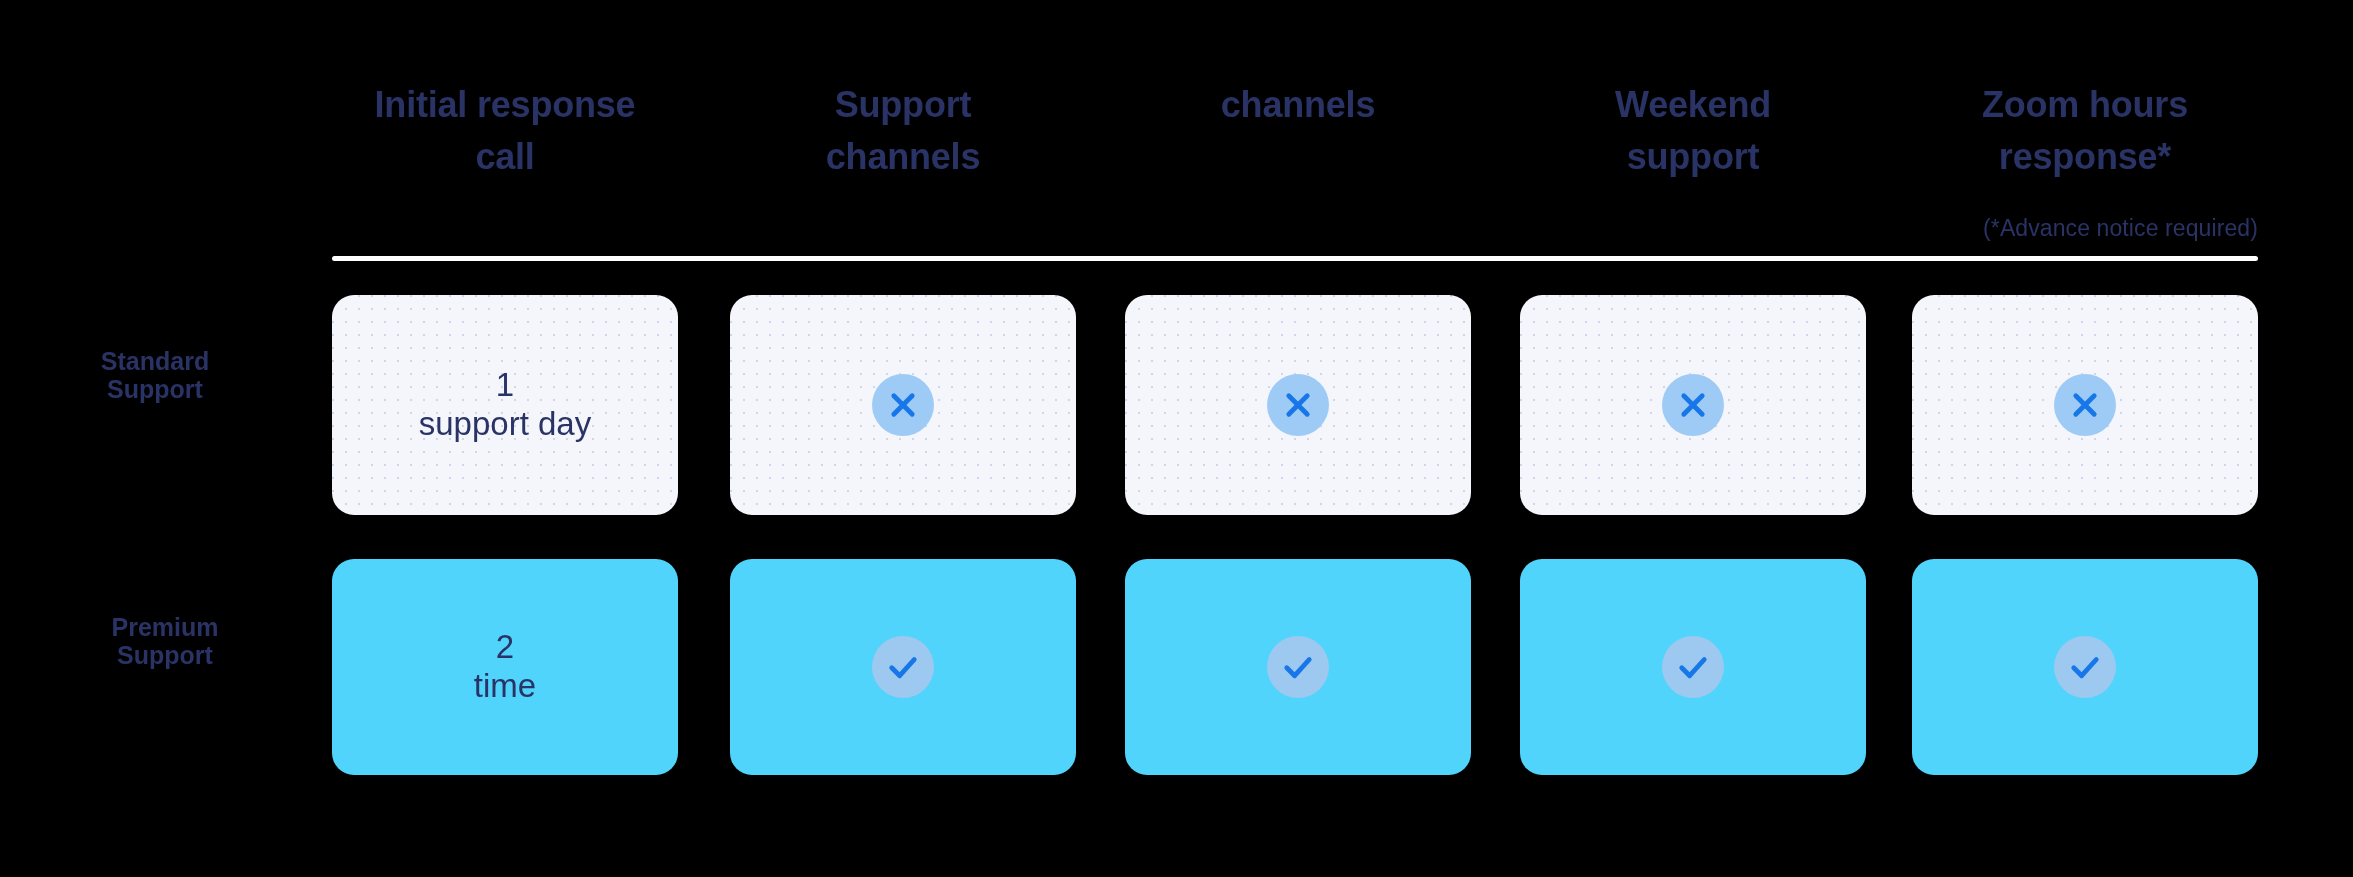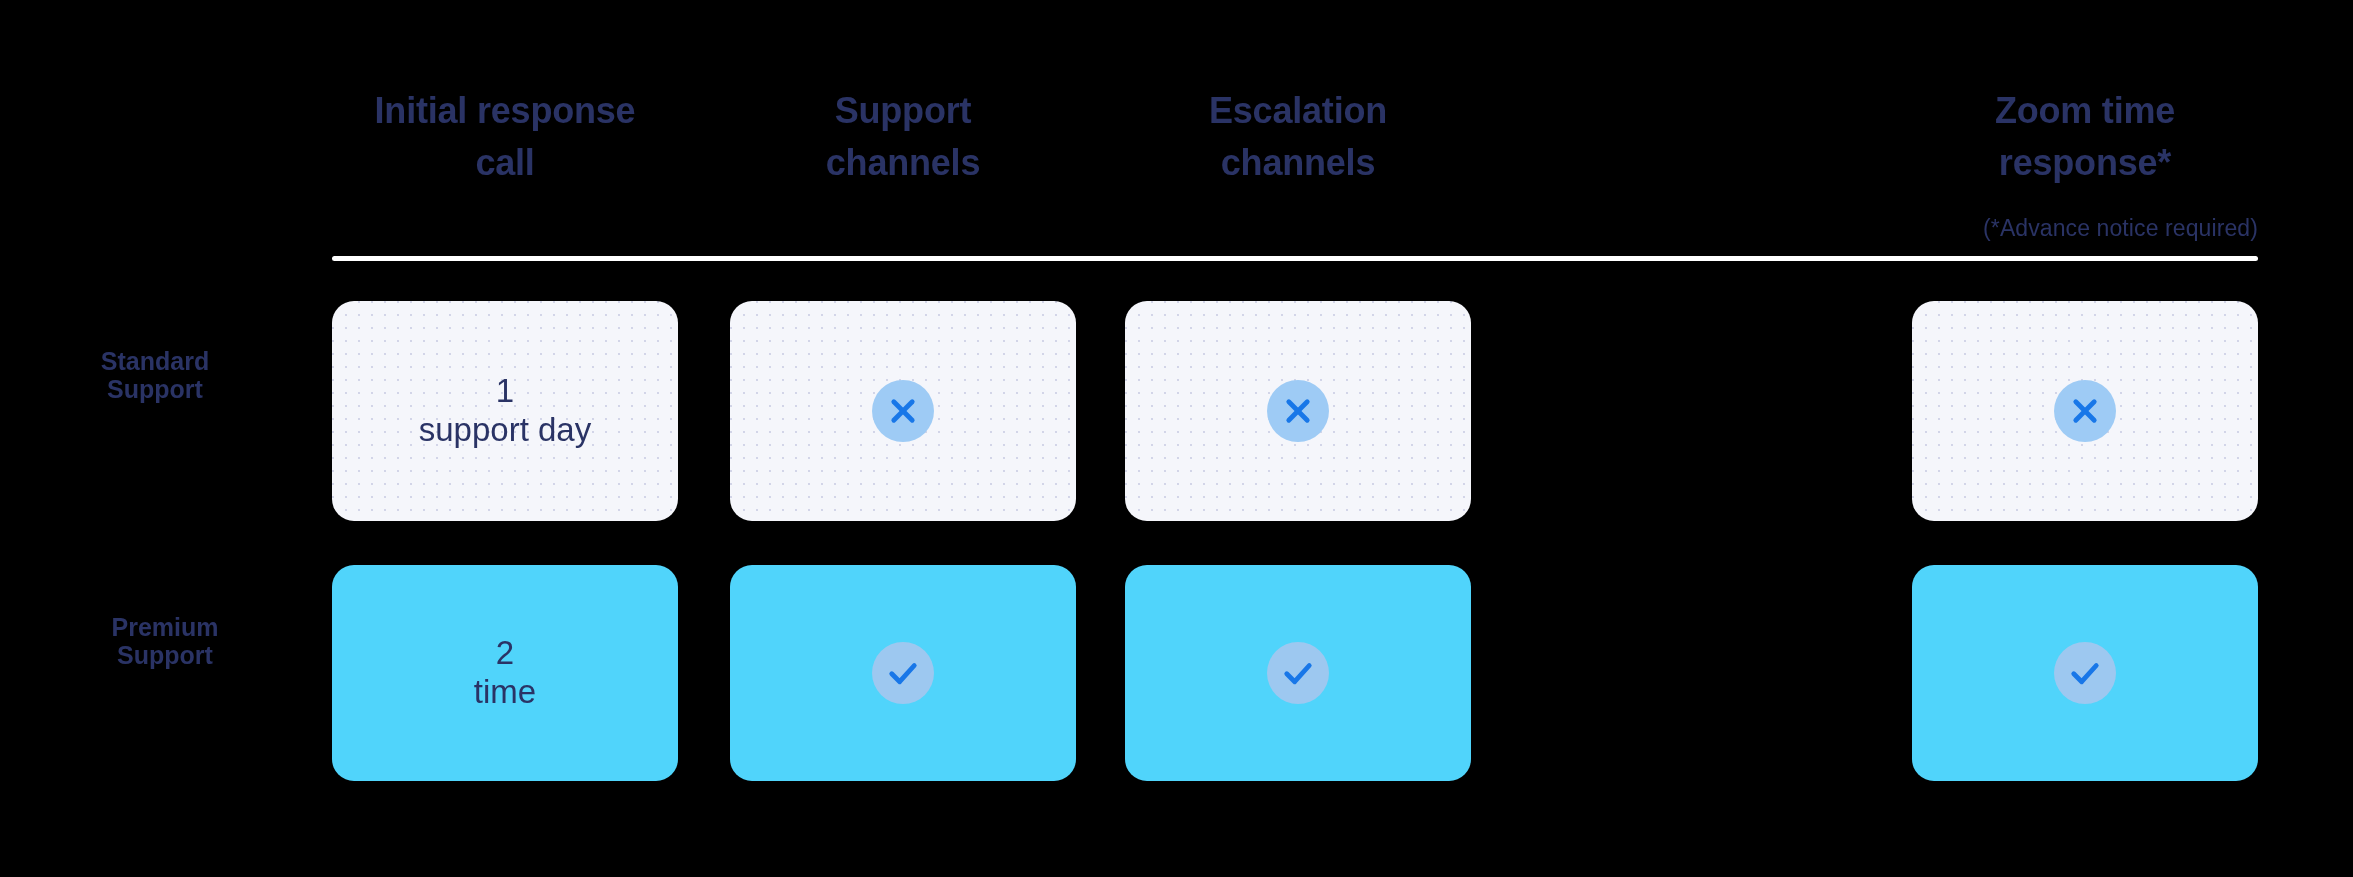--- a/index.html
+++ b/index.html
@@ -27,21 +27,21 @@
   .grid {
     position: absolute;
     left: 332px;
     top: 0;
     width: 1926px;   
     height: 877px;
   }
 
   .col {
     position: absolute;
-    top: 8px;
+    top: 2px;
     height: 810px;
   }
   .col-0 { left: 0px;    width: 346px; }
   .col-1 { left: 398px;  width: 346px; }
   .col-2 { left: 793px;  width: 346px; }
   .col-3 { left: 1188px; width: 346px; }
   .col-4 { left: 1580px; width: 346px; }
 
   
   .col-header {
@@ -200,44 +200,64 @@
         <span class="icon-badge check">
           <svg width="36" height="36" viewBox="0 0 24 24" fill="none" stroke="#1877e8" stroke-width="3.2" stroke-linecap="round" stroke-linejoin="round">
             <polyline points="4.5,12.5 9.8,17.8 19.5,7"></polyline>
           </svg>
         </span>
       </div>
     </div>
 
     <div class="col col-2">
       <div class="col-header">
-        <span class="ln">Escalation</span>
         <span class="ln">channels</span>
       </div>
       <div class="cell standard">
         <span class="icon-badge cross">
           <svg width="34" height="34" viewBox="0 0 24 24" fill="none" stroke="#1877e8" stroke-width="3.4" stroke-linecap="round">
             <line x1="5.5" y1="5.5" x2="18.5" y2="18.5"></line>
             <line x1="18.5" y1="5.5" x2="5.5" y2="18.5"></line>
           </svg>
         </span>
       </div>
       <div class="cell premium">
         <span class="icon-badge check">
           <svg width="36" height="36" viewBox="0 0 24 24" fill="none" stroke="#1877e8" stroke-width="3.2" stroke-linecap="round" stroke-linejoin="round">
             <polyline points="4.5,12.5 9.8,17.8 19.5,7"></polyline>
           </svg>
         </span>
       </div>
     </div>
 
+    <div class="col col-3">
+      <div class="col-header">
+        <span class="ln">Weekend</span>
+        <span class="ln">support</span>
+      </div>
+      <div class="cell standard">
+        <span class="icon-badge cross">
+          <svg width="34" height="34" viewBox="0 0 24 24" fill="none" stroke="#1877e8" stroke-width="3.4" stroke-linecap="round">
+            <line x1="5.5" y1="5.5" x2="18.5" y2="18.5"></line>
+            <line x1="18.5" y1="5.5" x2="5.5" y2="18.5"></line>
+          </svg>
+        </span>
+      </div>
+      <div class="cell premium">
+        <span class="icon-badge check">
+          <svg width="36" height="36" viewBox="0 0 24 24" fill="none" stroke="#1877e8" stroke-width="3.2" stroke-linecap="round" stroke-linejoin="round">
+            <polyline points="4.5,12.5 9.8,17.8 19.5,7"></polyline>
+          </svg>
+        </span>
+      </div>
+    </div>
 
     <div class="col col-4">
       <div class="col-header">
-        <span class="ln">Zoom time</span>
+        <span class="ln">Zoom hours</span>
         <span class="ln">response*</span>
       </div>
       <div class="cell standard">
         <span class="icon-badge cross">
           <svg width="34" height="34" viewBox="0 0 24 24" fill="none" stroke="#1877e8" stroke-width="3.4" stroke-linecap="round">
             <line x1="5.5" y1="5.5" x2="18.5" y2="18.5"></line>
             <line x1="18.5" y1="5.5" x2="5.5" y2="18.5"></line>
           </svg>
         </span>
       </div>

